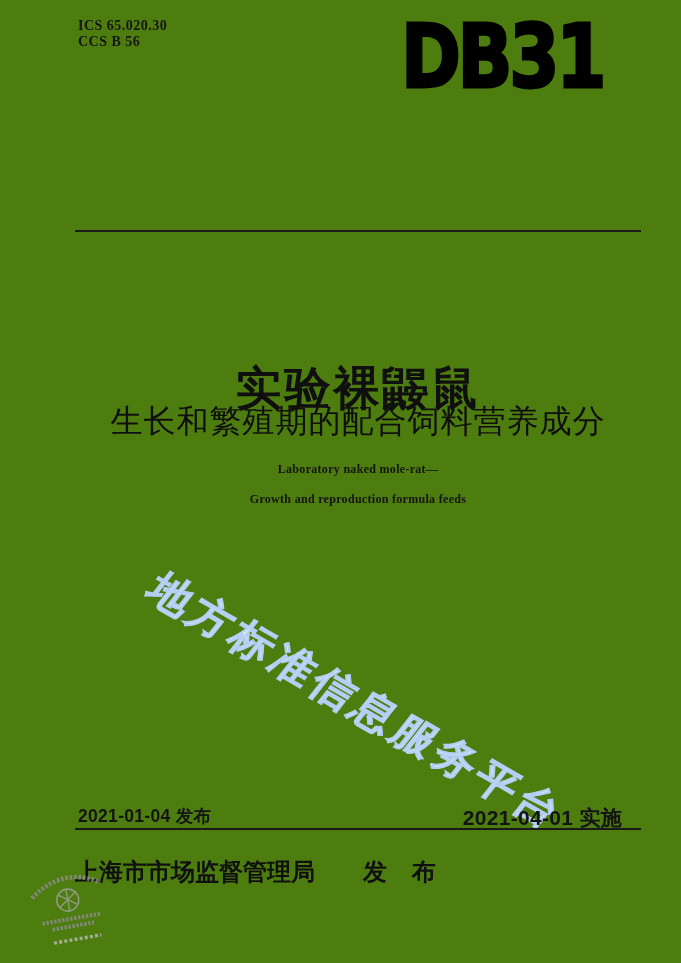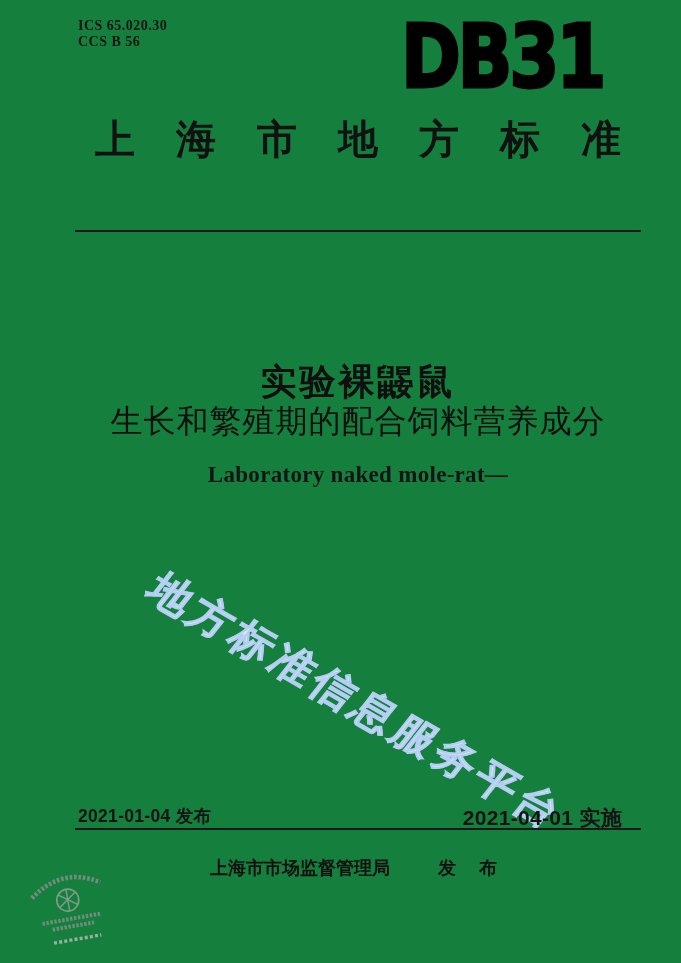--- a/index.html
+++ b/index.html
@@ -1,21 +1,21 @@
 <!DOCTYPE html>
 <html><head>
 <meta charset="utf-8">
 <style>
   * { margin: 0; padding: 0; box-sizing: border-box; }
   html, body { background: #e8e8e8; }
   .page {
     position: relative;
     width: 681px;
     height: 963px;
-    background: #15803d;
+    background: #4d7c0f;
     overflow: hidden;
     font-family: "Liberation Sans", sans-serif;
     color: #141414;
   }
 
   
   .ics-block {
     position: absolute;
     left: 78px;
     top: 18px;
@@ -83,36 +83,36 @@
   
   .center-col {
     position: absolute;
     left: 75px;
     width: 566px;
     text-align: center;
   }
   .cn-title-1 {
     top: 358px;
     font-weight: bold;
-    font-size: 36px;
+    font-size: 46px;
     letter-spacing: 3px;
     color: #0f0f0f;
   }
   .cn-title-2 {
     top: 400px;
     font-weight: normal;
     font-size: 32px;
     letter-spacing: 1px;
     white-space: nowrap;
     color: #0f0f0f;
   }
   .en-title {
     font-family: "Liberation Serif", serif;
     font-weight: bold;
-    font-size: 23px;
+    font-size: 12px;
     letter-spacing: 0.3px;
     color: #141414;
     text-align: center;
   }
   .en-title-1 { top: 462px; }
   .en-title-2 { top: 492px; }
 
   
   .watermark {
     position: absolute;
@@ -146,23 +146,22 @@
     font-size: 21px;
     letter-spacing: 0.3px;
   }
 
   
   .publisher-row {
     position: absolute;
     left: 75px;
     top: 856px;
     width: 566px;
-    text-align: center;
-    font-weight: bold;
-    font-size: 18px;
+    font-weight: bold;
+    font-size: 24px;
     white-space: nowrap;
     color: #101010;
   }
   .publisher-row .gap { display: inline-block; width: 48px; }
   .publish-label { letter-spacing: 9px; }
 
   
   .stamp {
     position: absolute;
     left: 24px;
@@ -178,28 +177,28 @@
 
 <div class="page">
 
   <div class="ics-block">
     <div>ICS 65.020.30</div>
     <div>CCS B 56</div>
   </div>
 
   <div class="db-logo">DB31</div>
 
-  <div class="std-type">上海市地方标准</div>
 
 
   <div class="rule rule-top"></div>
 
   <div class="center-col cn-title-1">实验裸鼹鼠</div>
   <div class="center-col cn-title-2">生长和繁殖期的配合饲料营养成分</div>
   <div class="center-col en-title en-title-1">Laboratory naked mole-rat—</div>
+  <div class="center-col en-title en-title-2">Growth and reproduction formula feeds</div>
 
   <div class="watermark">地方标准信息服务平台</div>
 
   <div class="date-issue">2021-01-04 发布</div>
   <div class="date-impl">2021-04-01 实施</div>
 
   <div class="rule rule-bottom"></div>
 
   <div class="publisher-row">
     <span>上海市市场监督管理局</span><span class="gap"></span><span class="publish-label">发 布</span>

